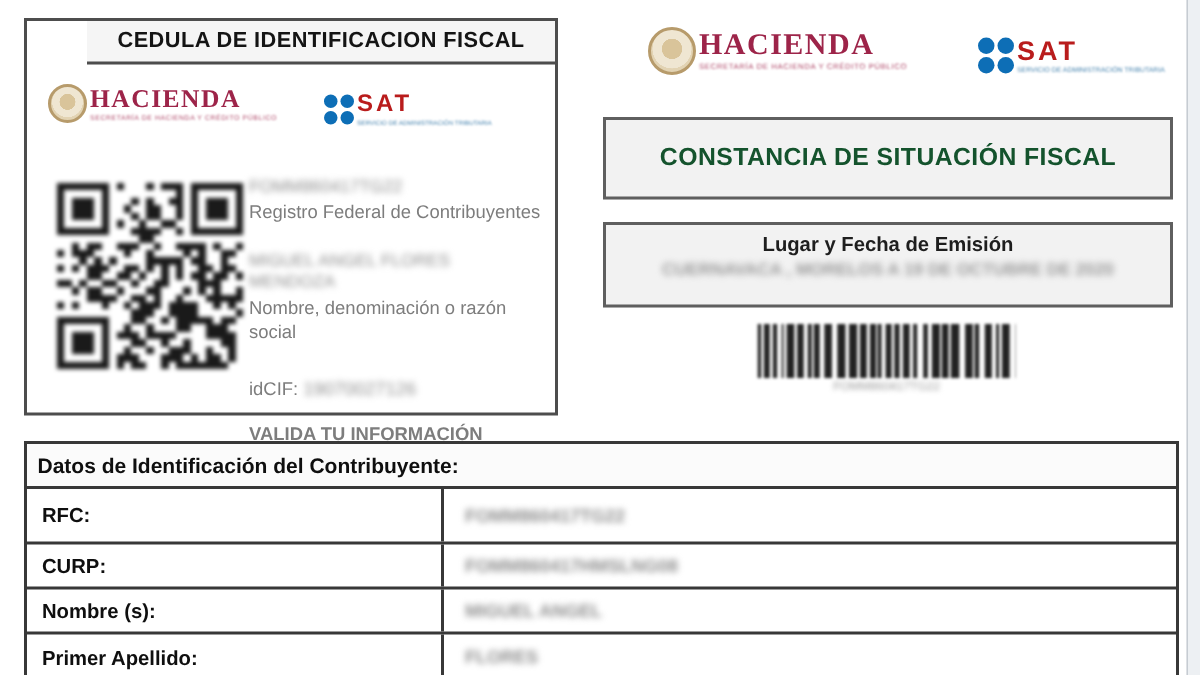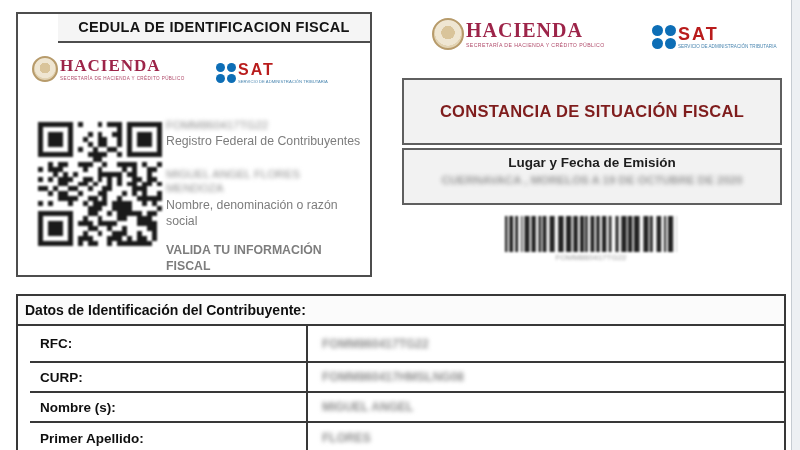--- a/index.html
+++ b/index.html
@@ -44,43 +44,43 @@
   .ct-rfc{margin-bottom:2px;font-size:11.5px;}
   .ct-name{margin-top:17px;font-size:11.5px;}
   .ct-namelabel{margin-top:3px;}
   .ct-idcif{margin-top:23px;}
   .ct-valida{margin-top:14px;font-weight:bold;}
 
   
   .hdr-hacienda{position:absolute;left:432px;top:18px;}
   .hdr-sat{position:absolute;left:652px;top:25px;}
 
-  .constancia-box{position:absolute;left:402px;top:78px;width:380px;height:67px;
+  .constancia-box{position:absolute;left:402px;top:78px;width:380px;height:55px;
                   background:#f2f2f2;border:2px solid #5f5f5f;box-sizing:border-box;
                   display:flex;align-items:center;justify-content:center;
-                  font-weight:bold;font-size:16.5px;color:#7f1d1d;letter-spacing:.3px;}
+                  font-weight:bold;font-size:16.5px;color:#14532d;letter-spacing:.3px;}
 
   .emision-box{position:absolute;left:402px;top:148px;width:380px;height:57px;
                background:#f2f2f2;border:2px solid #5f5f5f;box-sizing:border-box;
                text-align:center;padding-top:5px;}
   .emi-label{font-size:13.5px;font-weight:bold;color:#1e1e1e;}
   .emi-value{font-size:11.5px;font-weight:bold;color:#9a9a9a;filter:blur(2px);
              width:330px;margin:2px auto 0;line-height:1.5;text-transform:uppercase;}
 
   .barcode{position:absolute;left:505px;top:216px;width:172px;height:36px;filter:blur(1.1px);}
   .barcode svg{width:100%;height:100%;}
   .barcode-caption{position:absolute;left:505px;top:253px;width:172px;text-align:center;
                    font-size:8px;color:#9a9a9a;filter:blur(1.7px);}
 
   
   .datos-table{position:absolute;left:16px;top:294px;width:770px;
                border:2px solid #383838;background:#fff;box-sizing:border-box;}
   .t-header{height:28px;line-height:28px;font-weight:bold;font-size:14px;color:#0f0f0f;
             padding-left:7px;border-bottom:2px solid #383838;background:#fbfbfb;}
-  .t-row{display:flex;border-bottom:2px solid #383838;margin-left:12px;}
+  .t-row{display:flex;border-bottom:2px solid #383838;}
   .h35{height:35px}.h28{height:28px}.h30{height:30px}
   .t-label{width:278px;border-right:2px solid #383838;font-weight:bold;font-size:13.5px;color:#0f0f0f;
            display:flex;align-items:center;padding-left:10px;box-sizing:border-box;}
   .t-value{flex:1;display:flex;align-items:center;padding-left:14px;
            font-size:12px;font-weight:bold;color:#8f8f8f;filter:blur(2.1px);}
 
   .edge-strip{position:absolute;right:0;top:0;width:8px;height:450px;
               background:#edf0f3;border-left:1px solid #c6ccd2;}
 </style>
 </head>
@@ -331,20 +331,24 @@
         </svg></div>
 
     <div class="card-text">
       <div class="ct-rfc blurred">FOMM860417TG22</div>
       <div>Registro Federal de Contribuyentes</div>
       <div class="ct-name blurred">
         <div>MIGUEL ANGEL FLORES</div>
         <div>MENDOZA</div>
       </div>
       <div class="ct-namelabel">Nombre, denominación o razón social</div>
+      <div class="ct-idcif">
+        <span>idCIF:</span>
+        <span class="blurred">19070027126</span>
+      </div>
       <div class="ct-valida">VALIDA TU INFORMACIÓN FISCAL</div>
     </div>
   </div>
 
   <div class="hdr-hacienda logo lg">
     <div class="eagle lg"></div>
     <div>
       <div class="hac-word">HACIENDA</div>
       <div class="hac-sub">SECRETARÍA DE HACIENDA Y CRÉDITO PÚBLICO</div>
     </div>

